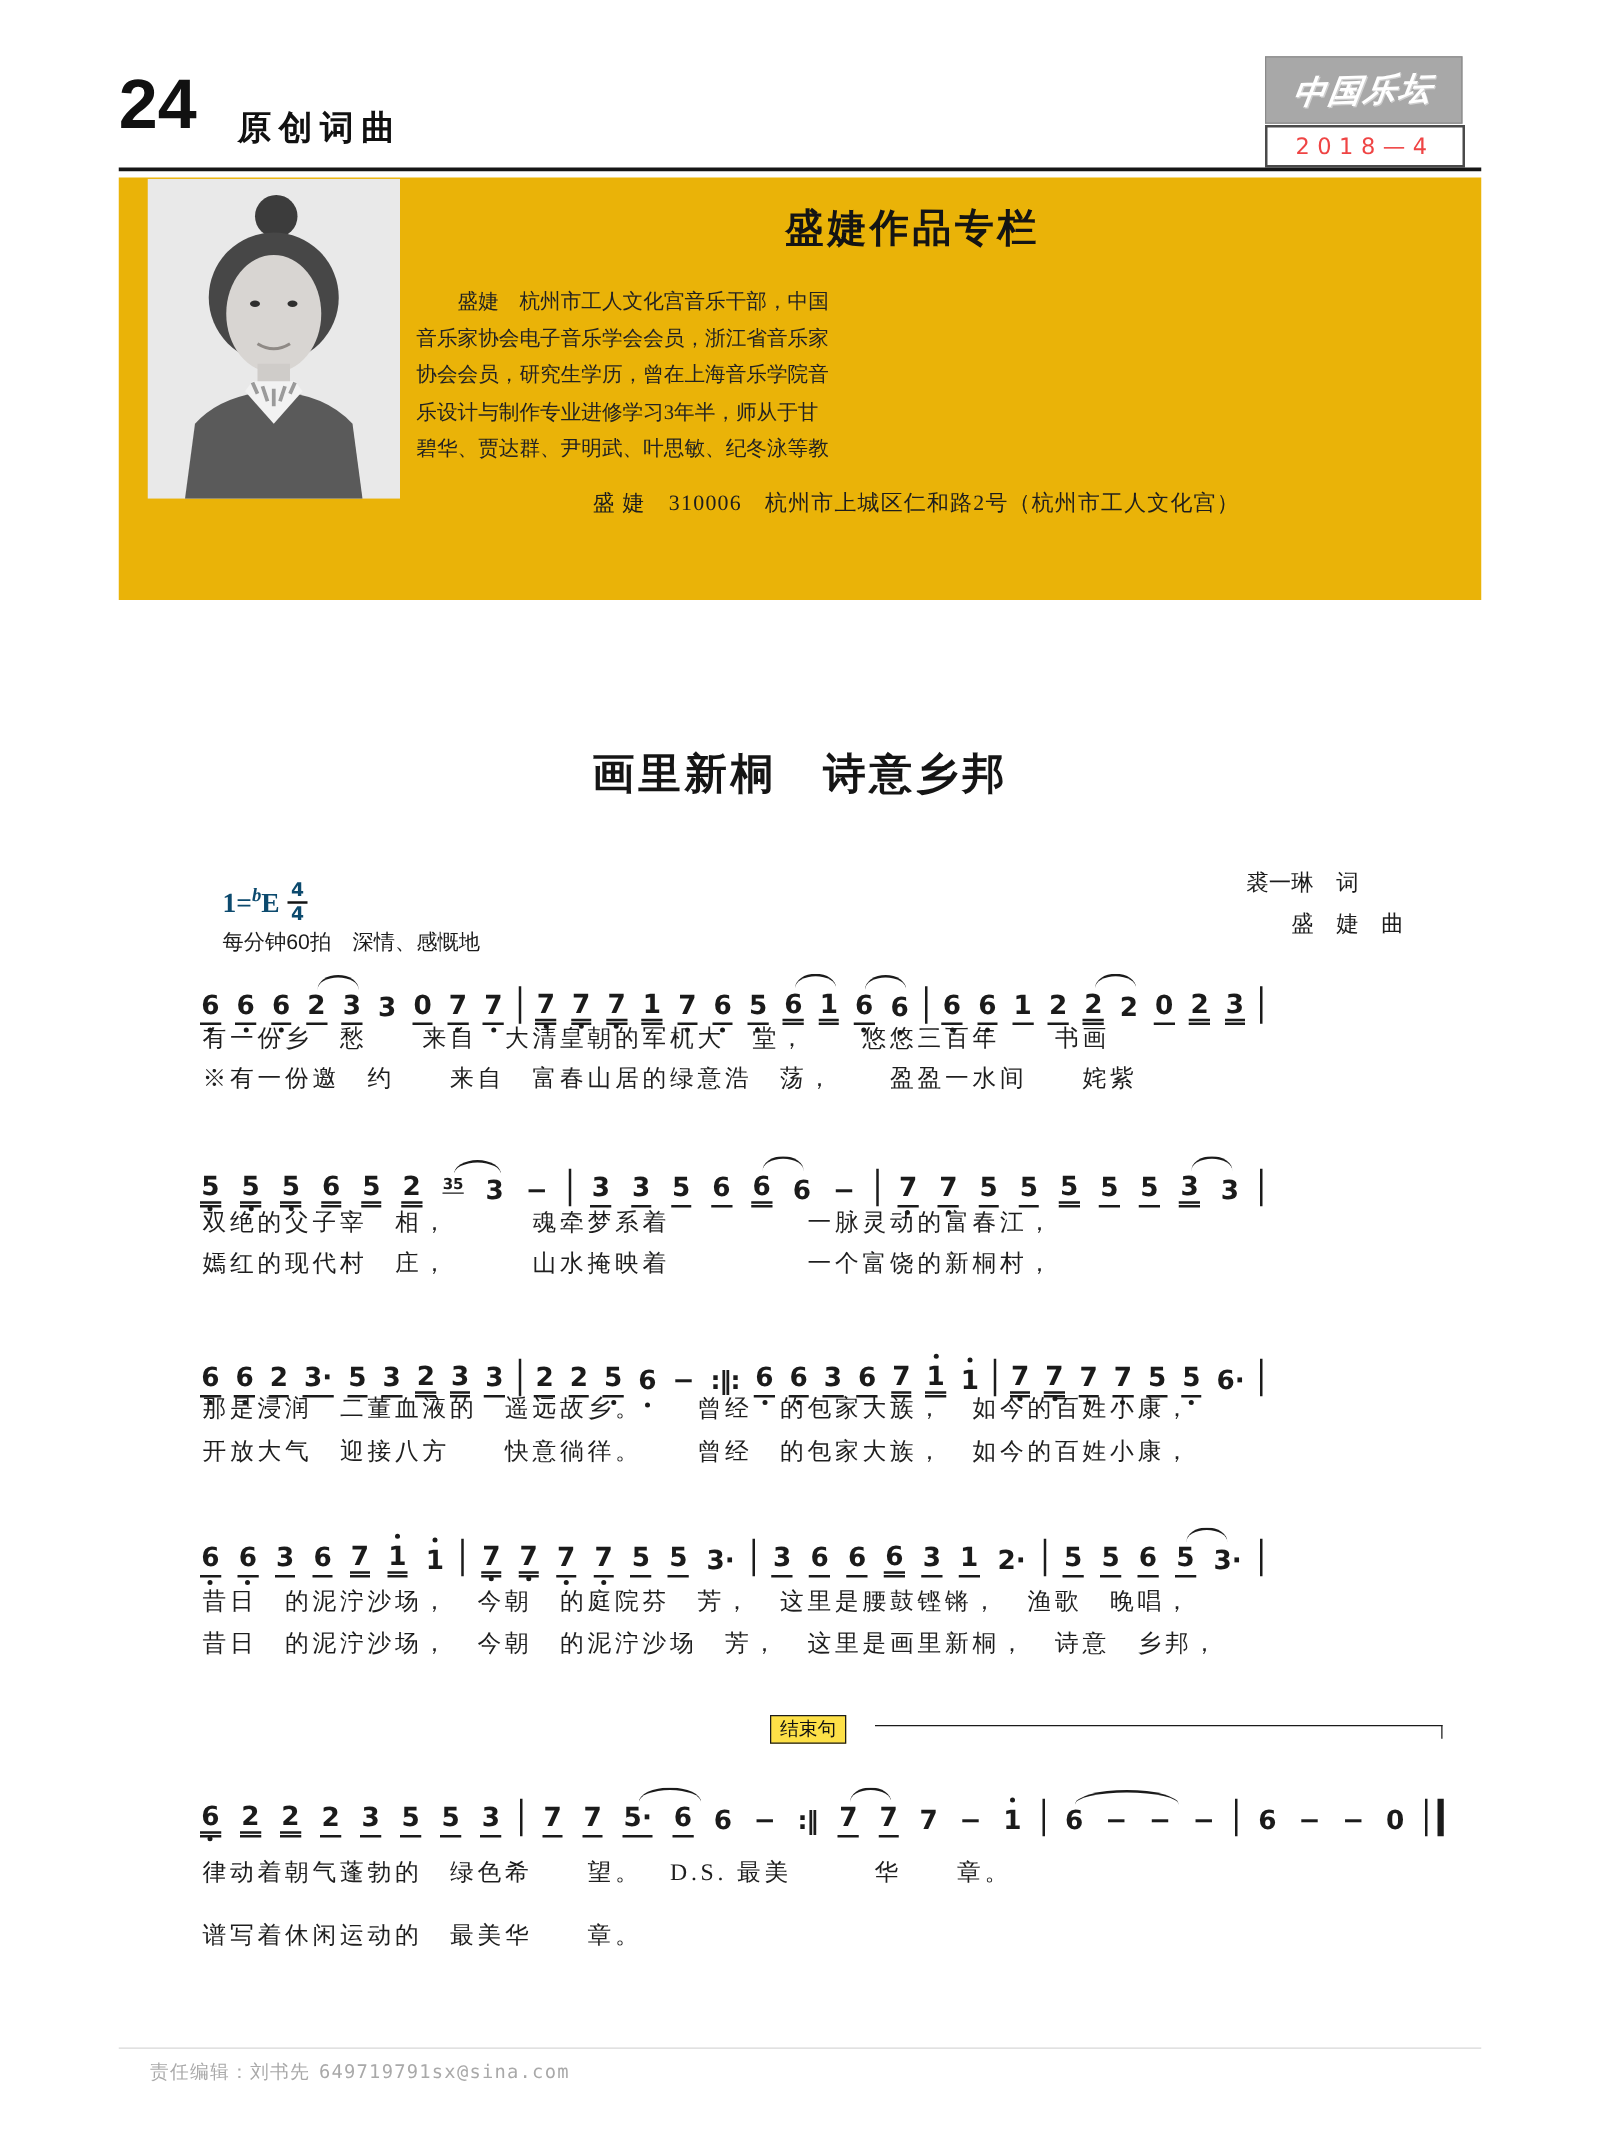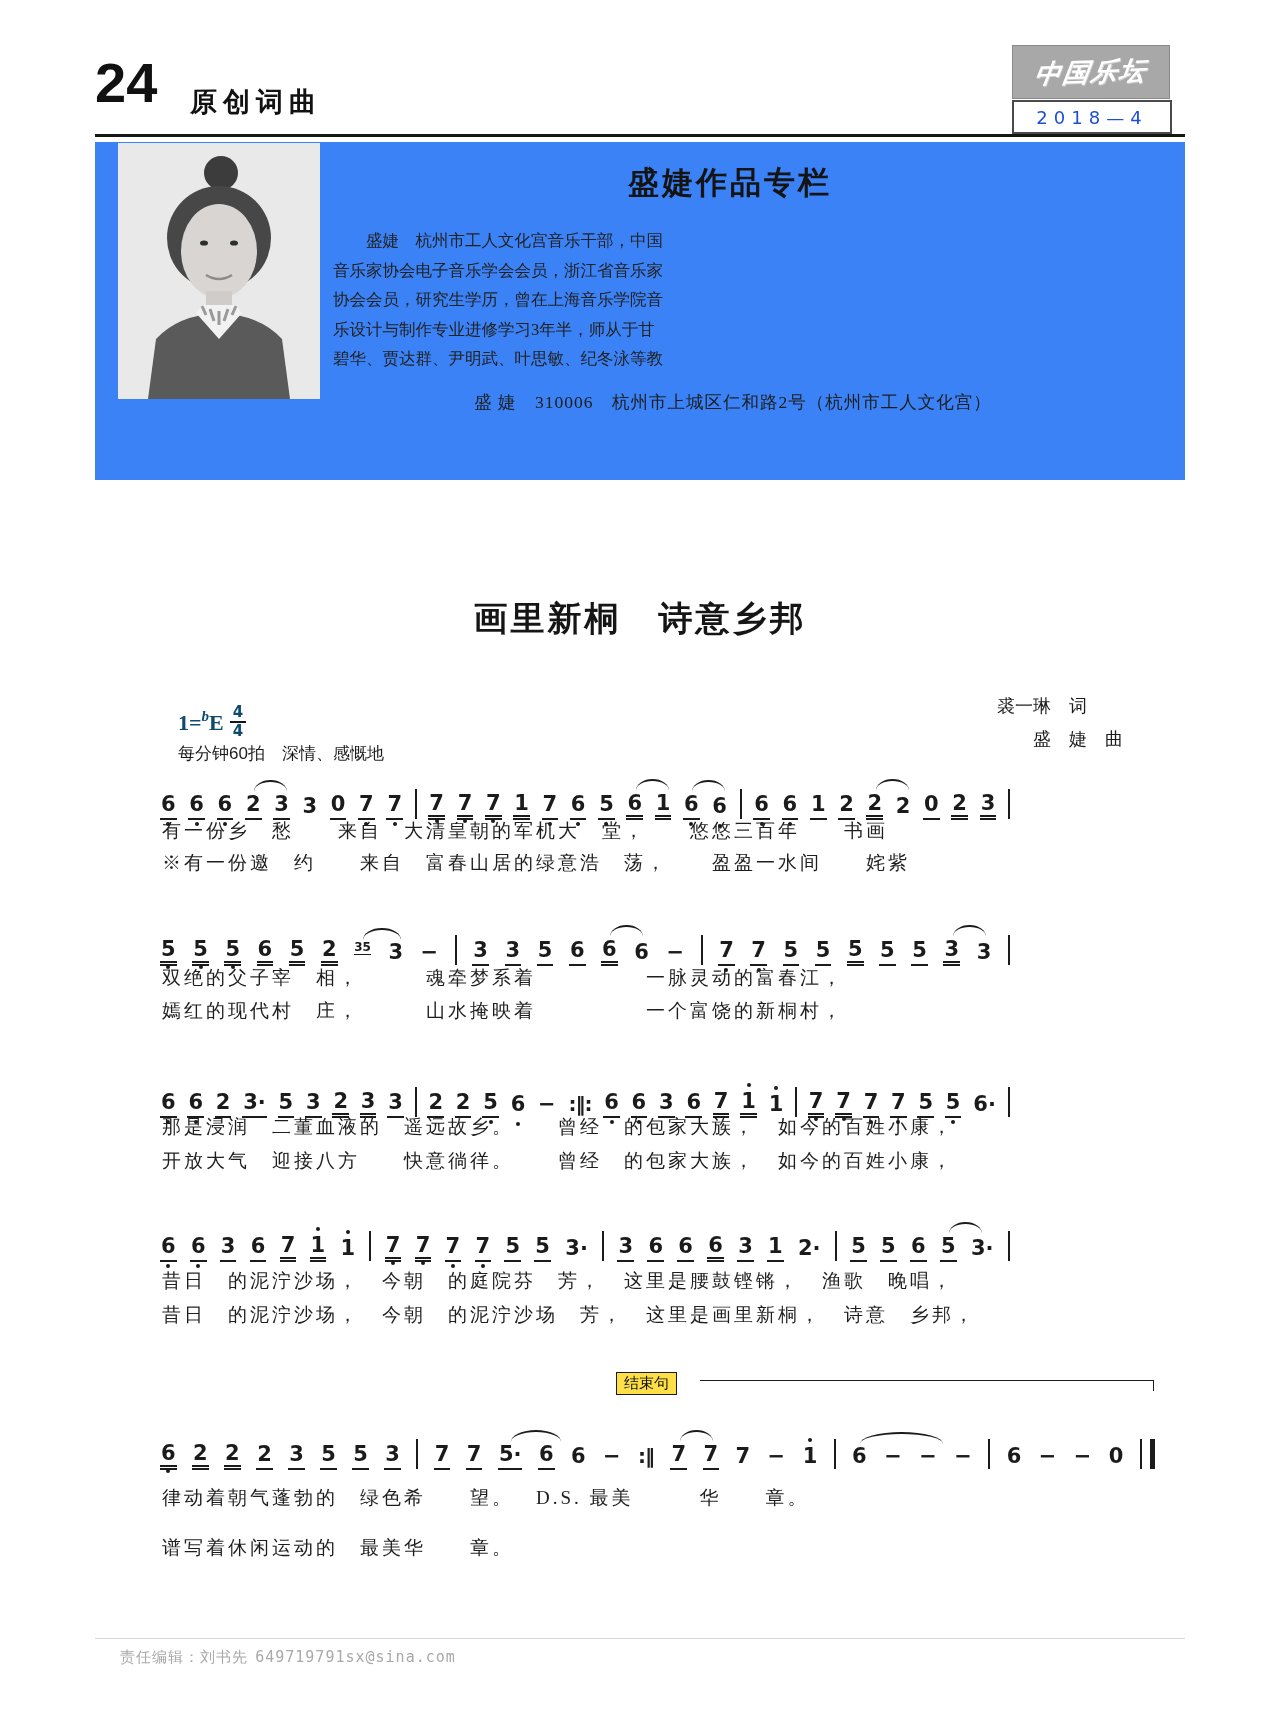--- a/index.html
+++ b/index.html
@@ -10,21 +10,21 @@
   .page-num{position:absolute;left:95px;top:50px;font:700 56px "Liberation Sans", sans-serif;color:#111;}
   .section-title{position:absolute;left:190px;top:84px;font:700 27px "Liberation Sans", sans-serif;
                  letter-spacing:6px;color:#111;}
   .masthead{position:absolute;left:1012px;top:45px;width:156px;height:52px;background:#a8a8a8;
             border:1px solid #8a8a8a;display:flex;align-items:center;justify-content:center;}
   .masthead span{font:700 italic 26px "Liberation Serif", serif;color:#fff;
                  transform:skewX(-10deg) rotate(-2deg);letter-spacing:2px;
                  text-shadow:1px 1px 0 #cfcfcf;}
   .issue-box{position:absolute;left:1012px;top:100px;width:156px;height:30px;border:2px solid #4a4a4a;
              display:flex;align-items:center;justify-content:center;
-             font:18px "DejaVu Sans", sans-serif;letter-spacing:6px;color:#1d4ed8;}
+             font:18px "DejaVu Sans", sans-serif;letter-spacing:6px;color:#ef4444;}
   .header-rule{position:absolute;left:95px;top:134px;width:1090px;height:3px;background:#161616;}
 
   
   .profile-panel{position:absolute;left:95px;top:142px;width:1090px;height:338px;background:#dce7d2;}
   .photo{position:absolute;left:23px;top:1px;width:202px;height:256px;display:block;}
   .column-title{position:absolute;left:235px;top:20px;width:800px;margin:0;text-align:center;
                 font:700 31px "Liberation Sans", sans-serif;letter-spacing:3px;color:#141414;}
   .bio-col{position:absolute;top:84px;font:16.5px "Liberation Serif", serif;color:#222;}
   .bio-left{left:238px;width:334px;}
   .bio-right{left:596px;width:444px;letter-spacing:1.5px;}
@@ -85,21 +85,21 @@
 <div class="page">
 
   <div class="page-num">24</div>
   <div class="section-title">原创词曲</div>
   <div class="masthead" style="background: rgb(168, 168, 168);">
     <span>中国乐坛</span>
   </div>
   <div class="issue-box">2018—4</div>
   <div class="header-rule"></div>
 
-  <div class="profile-panel" style="background: #3b82f6;">
+  <div class="profile-panel" style="background: #eab308;">
     <svg class="photo" viewBox="0 0 202 256" xmlns="http://www.w3.org/2000/svg">
       <rect x="0" y="0" width="202" height="256" fill="#e9e9e9"></rect>
       <circle cx="103" cy="30" r="17" fill="#3c3c3c"></circle>
       <ellipse cx="101" cy="95" rx="52" ry="52" fill="#474747"></ellipse>
       <ellipse cx="101" cy="108" rx="38" ry="47" fill="#d8d5d2"></ellipse>
       <rect x="88" y="148" width="26" height="22" fill="#cfccc9"></rect>
       <path d="M30 256 L38 196 Q60 172 101 170 Q142 172 164 196 L172 256 Z" fill="#5a5a5a"></path>
       <path d="M78 170 L101 196 L124 170 L118 162 L84 162 Z" fill="#f2f2f2"></path>
       <path d="M84 163 L88 172 M92 166 L96 178 M101 168 L101 182 M110 166 L106 178 M118 163 L114 172" stroke="#9a9a9a" stroke-width="3" fill="none"></path>
       <ellipse cx="86" cy="100" rx="4" ry="2.6" fill="#2e2e2e"></ellipse>

